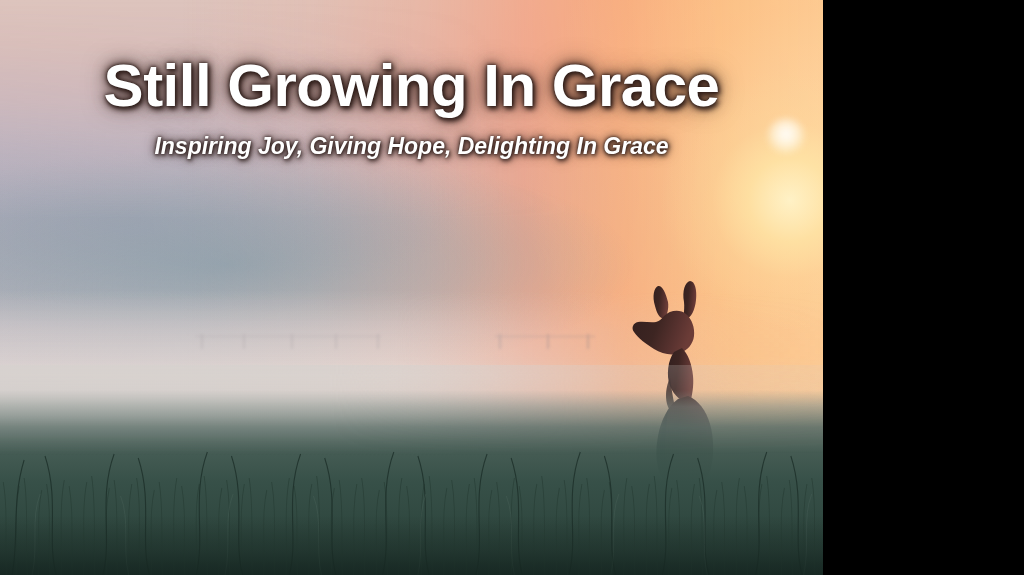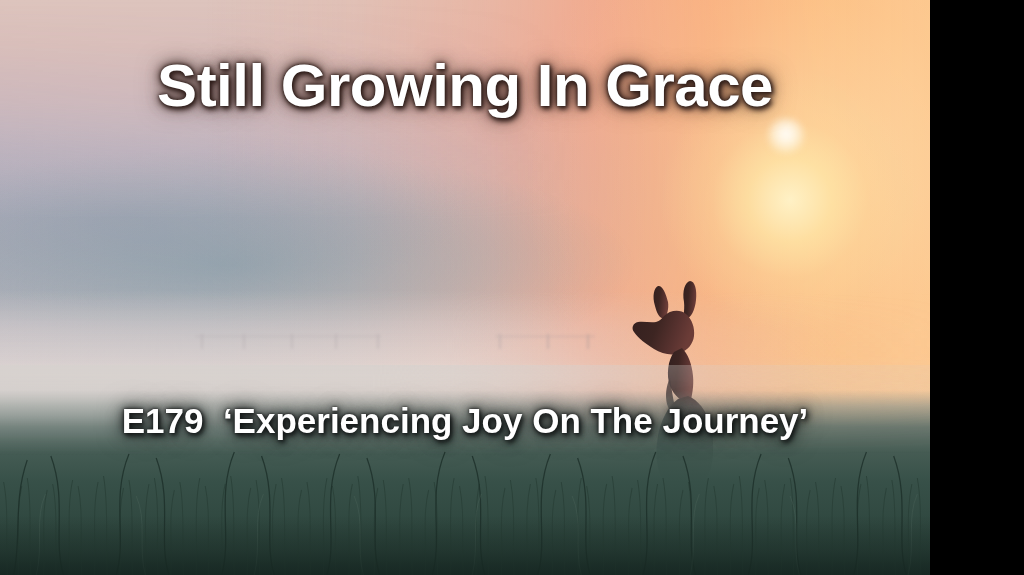--- a/index.html
+++ b/index.html
@@ -7,21 +7,21 @@
     margin: 0;
     padding: 0;
     background: #000;
   }
   body {
     font-family: "Liberation Sans", sans-serif;
   }
 
   #poster {
     position: relative;
-    width: 930px;
+    width: 823px;
     height: 575px;
     overflow: hidden;
     background: #d8c6c0;
   }
 
   
   .layer {
     position: absolute;
     inset: 0;
     pointer-events: none;
@@ -444,18 +444,18 @@
           <path d="M880,185 C872,158 882,130 870,106"></path>
         <path d="M1000,185 C1008,156 998,128 1010,104"></path>
       </g>
     </svg>
   </div>
   <div class="field-dark"></div>
 
   <div class="text-layer">
     <div class="title">Still Growing In Grace</div>
 
-
-    <div class="episode">E179  ‘Experiencing Joy On The Journey’</div>
+    <div class="subtitle">Inspiring Joy, Giving Hope, Delighting In Grace</div>
+
 
   </div>
 
 </div>
 
 </body></html>

